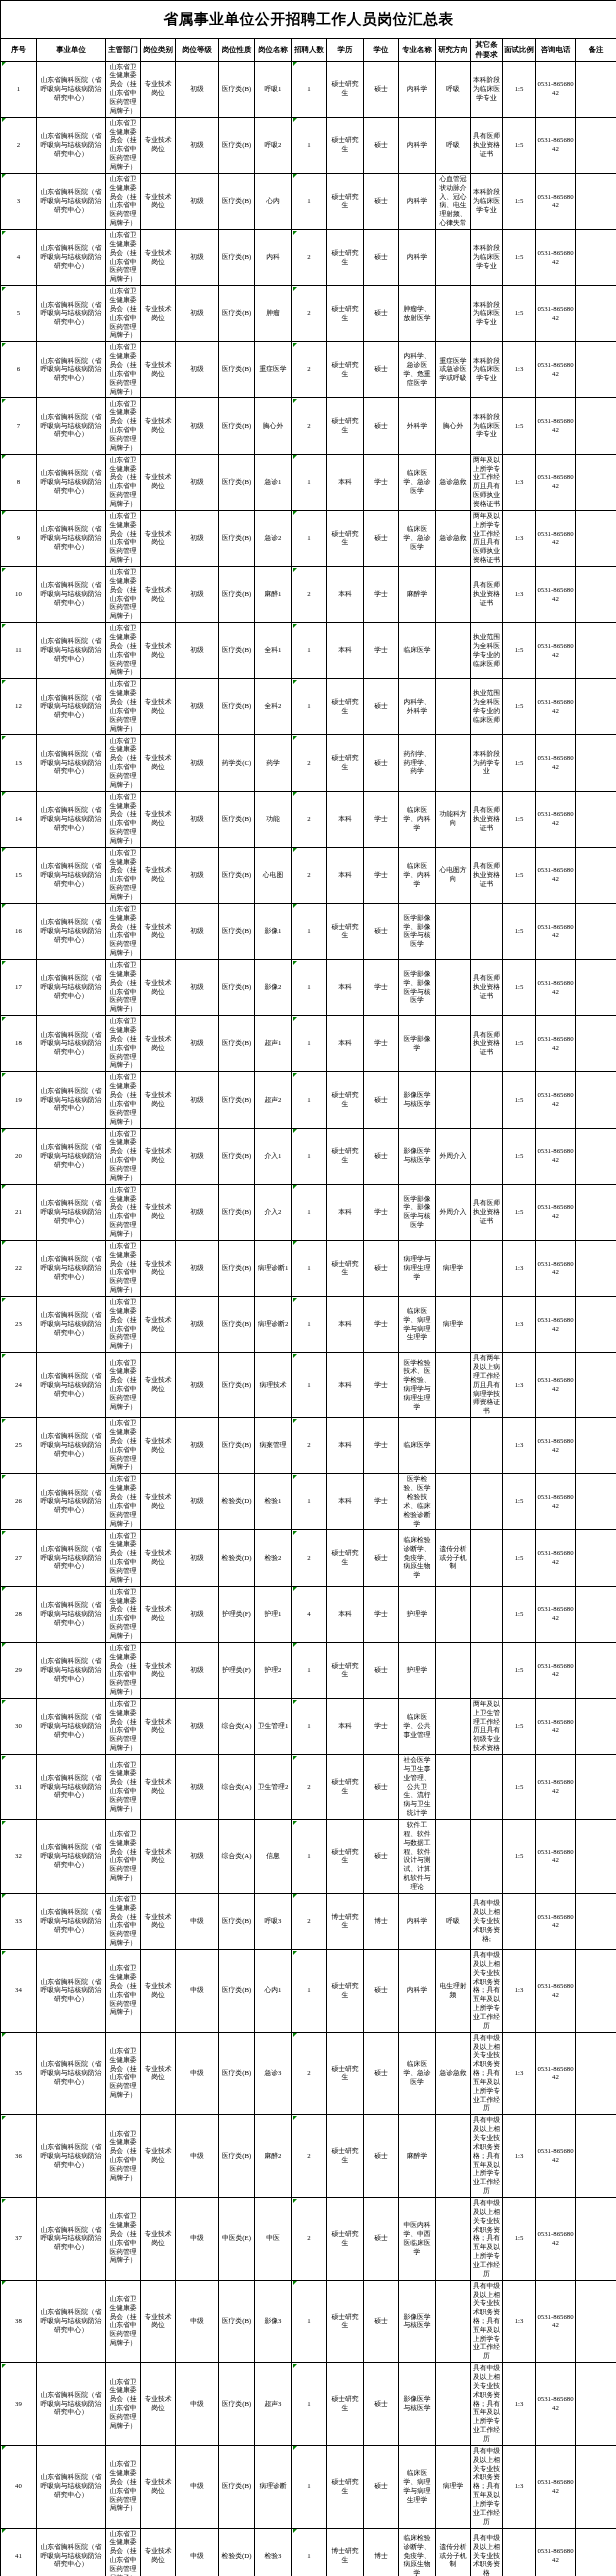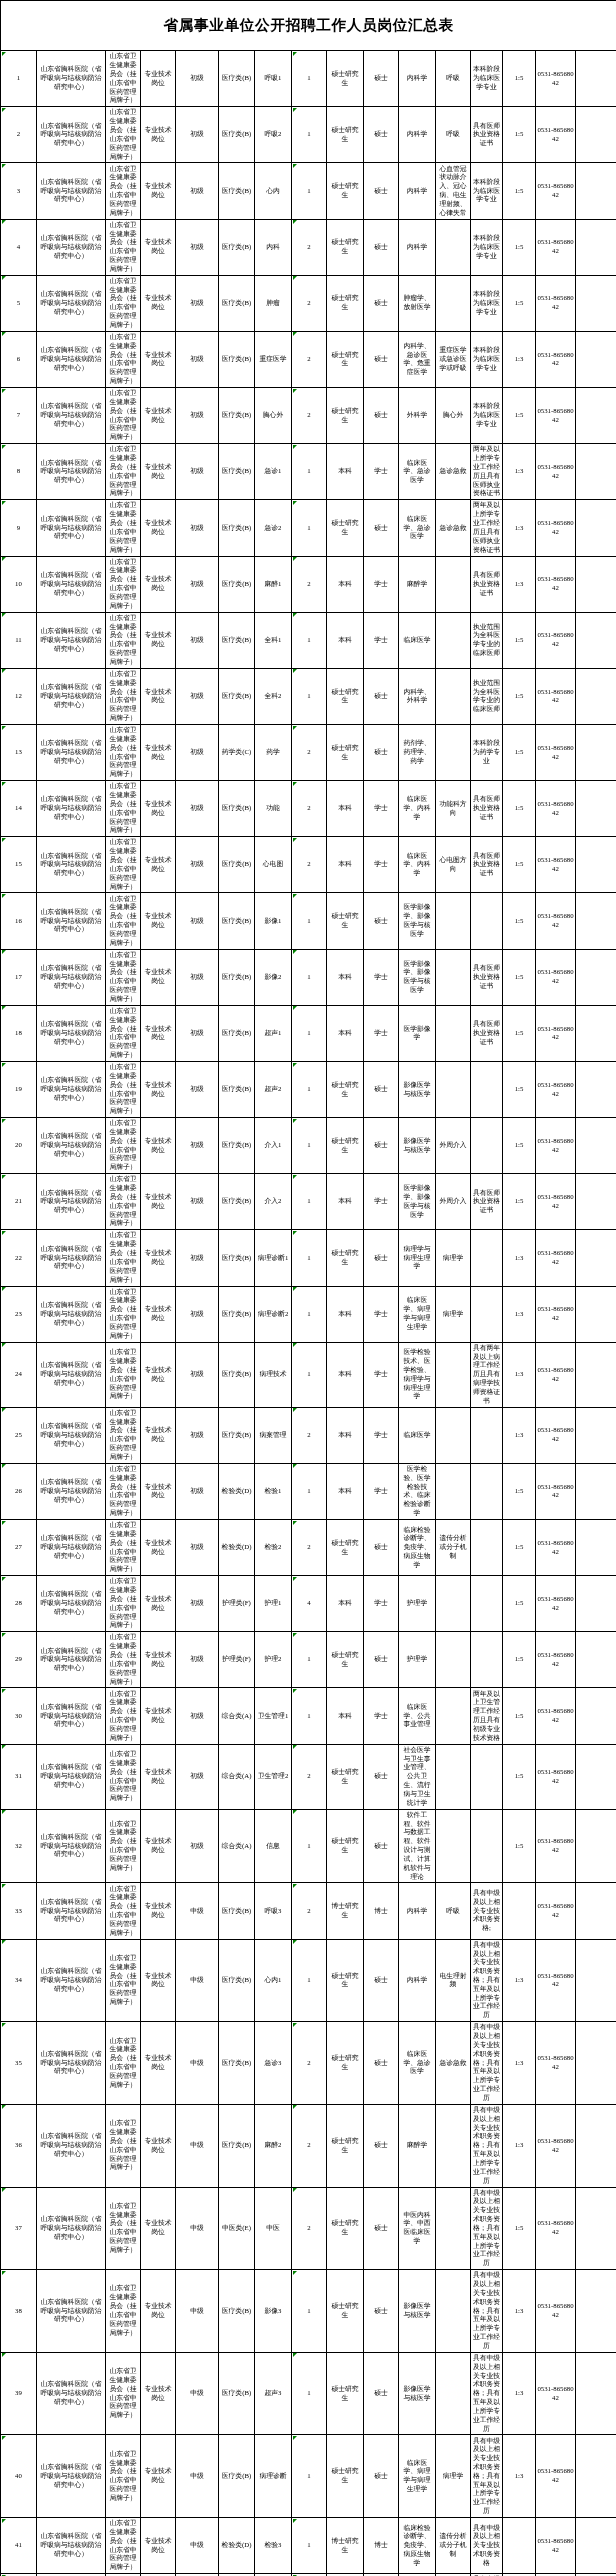--- a/index.html
+++ b/index.html
@@ -3,21 +3,21 @@
 <meta charset="utf-8">
 <style>
   html,body{margin:0;padding:0;background:#ffffff;}
   body{font-family:"Liberation Serif","DejaVu Serif",serif;color:#000;}
   .sheet{width:617px;background:#fff;}
   table{border-collapse:collapse;table-layout:fixed;width:617px;}
   th,td{border:0.6px solid #000;text-align:center;vertical-align:middle;
         padding:1.1px 1.1px;font-size:6.8px;line-height:1.3;
         word-break:break-all;overflow-wrap:break-word;
         font-family:"Liberation Serif","DejaVu Serif",serif;}
-  th.title-cell{font-size:14.7px;font-weight:bold;height:17px;padding:15px;letter-spacing:0.6px;}
+  th.title-cell{font-size:14.7px;font-weight:bold;height:17px;padding:9px;letter-spacing:0.6px;}
   thead th.col-h{font-weight:bold;font-size:7.4px;height:17px;}
   tbody td{height:50px;}
   tbody td.flag{position:relative;}
   tbody td.flag::before{content:"";position:absolute;top:0.6px;left:0.6px;width:0;height:0;
         border-top:4px solid var(--flag,#008000);border-right:4px solid transparent;}
   
   .w0{width:36px}.w1{width:69px}.w2{width:35px}.w3{width:35px}
   .w4{width:43px}.w5{width:36px}.w6{width:37px}.w7{width:35px}
   .w8{width:37px}.w9{width:35px}.w10{width:37px}.w11{width:35px}
   .w12{width:32px}.w13{width:33px}.w14{width:40px}.w15{width:41px}
@@ -42,20 +42,38 @@
         <col class="w11">
       <col class="w12">
         <col class="w13">
         <col class="w14">
         <col class="w15">
     </colgroup>
     <thead>
       <tr>
         <th class="title-cell" colspan="16">省属事业单位公开招聘工作人员岗位汇总表</th>
       </tr>
+      <tr id="header-row">
+          <th class="col-h">序号</th>
+          <th class="col-h">事业单位</th>
+          <th class="col-h">主管部门</th>
+          <th class="col-h">岗位类别</th>
+          <th class="col-h">岗位等级</th>
+          <th class="col-h">岗位性质</th>
+          <th class="col-h">岗位名称</th>
+          <th class="col-h">招聘人数</th>
+          <th class="col-h">学历</th>
+          <th class="col-h">学位</th>
+          <th class="col-h">专业名称</th>
+          <th class="col-h">研究方向</th>
+          <th class="col-h">其它条件要求</th>
+          <th class="col-h">面试比例</th>
+          <th class="col-h">咨询电话</th>
+          <th class="col-h">备注</th>
+        </tr>
     </thead>
     <tbody id="table-body">
         <tr>
           <td class="flag">1</td>
           <td>山东省胸科医院（省呼吸病与结核病防治研究中心）</td>
           <td>山东省卫生健康委员会（挂山东省中医药管理局牌子）</td>
           <td>专业技术岗位</td>
           <td>初级</td>
           <td>医疗类(B)</td>
           <td>呼吸1</td>

